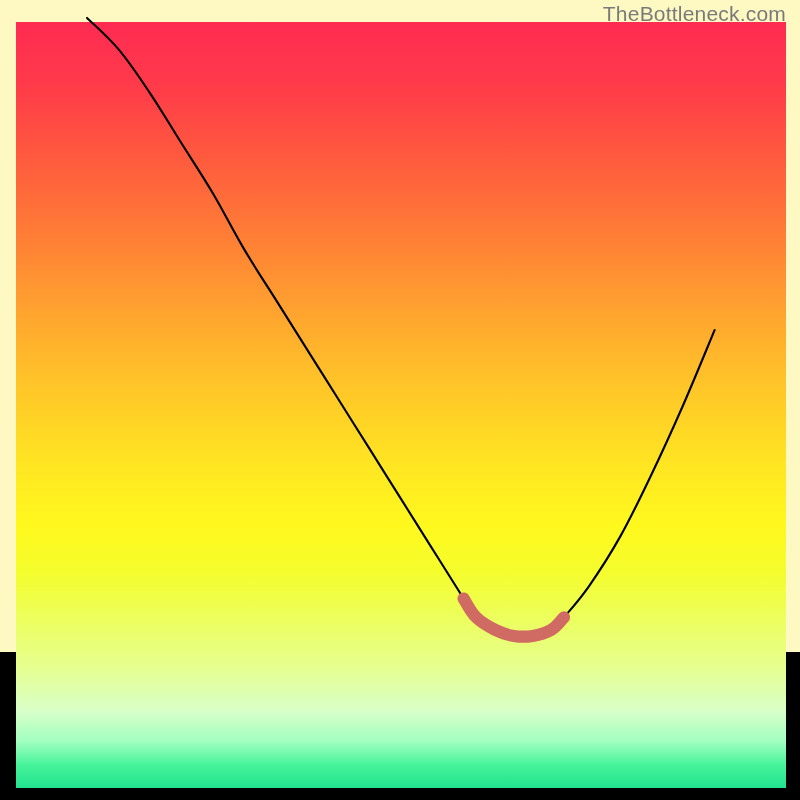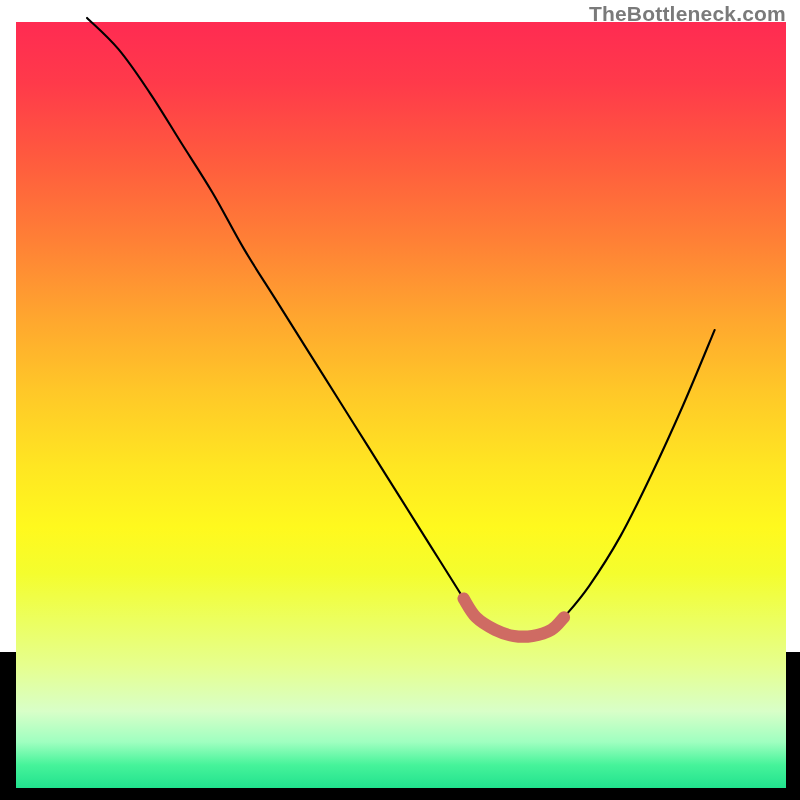--- a/index.html
+++ b/index.html
@@ -1,22 +1,21 @@
 <!DOCTYPE html>
 <html><head>
 <meta charset="utf-8">
 <style>
   * { margin: 0; padding: 0; box-sizing: border-box; }
   html, body { width: 800px; height: 800px; overflow: hidden; background: #000; }
   .chart-container {
     position: relative;
     width: 800px;
     height: 652px;
-    background: #ffffff;
-    font-weight: bold;
+    background: #fef9c3;
   }
   .plot-area {
     position: absolute;
     left: 16px;
     top: 22px;
     width: 770px;
     height: 766px;
     background: linear-gradient(to bottom,
       #ff2b52 0%,
       #ff3a4a 8%,

